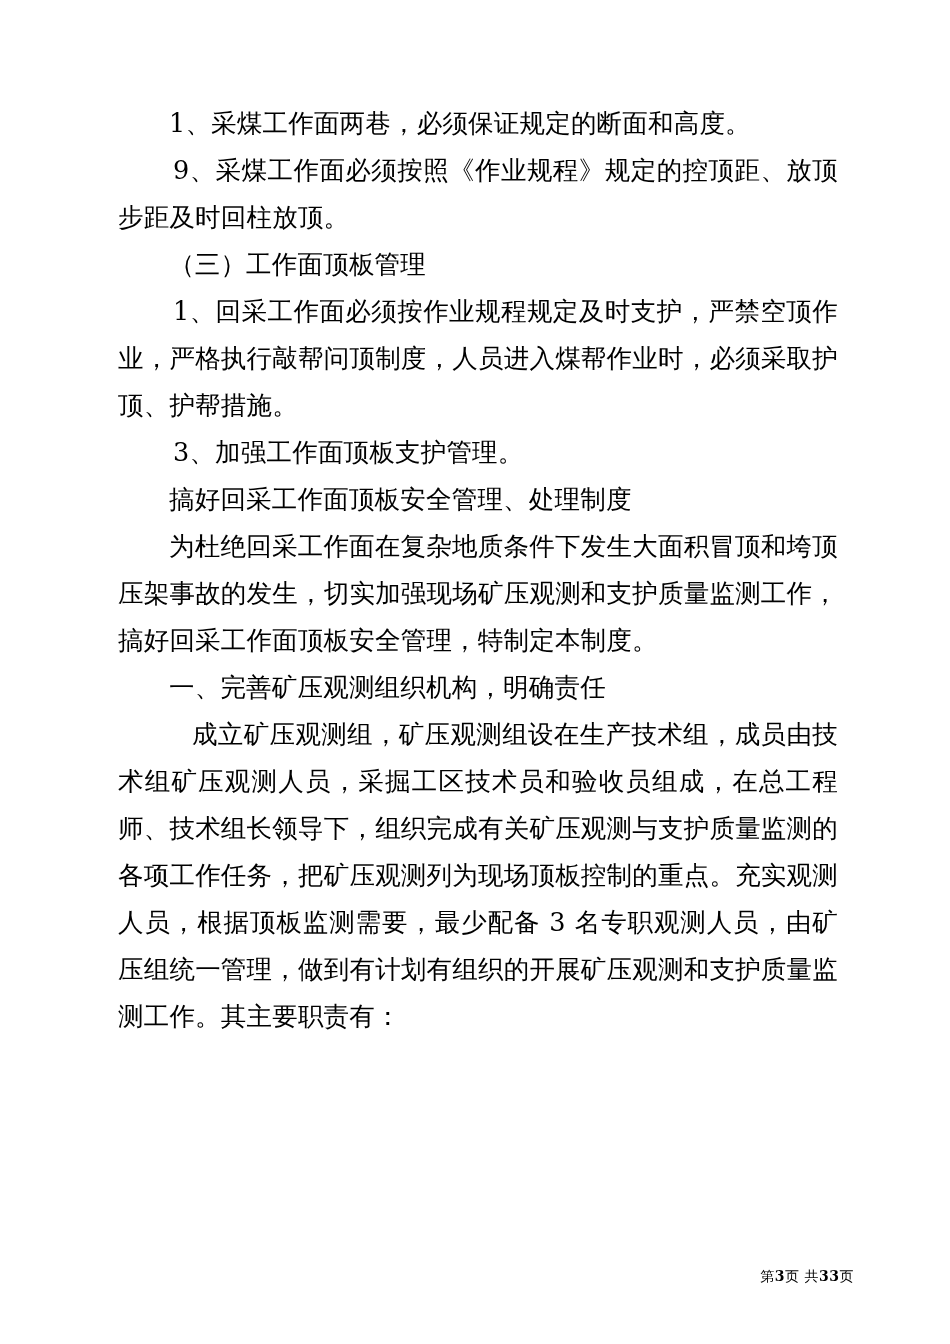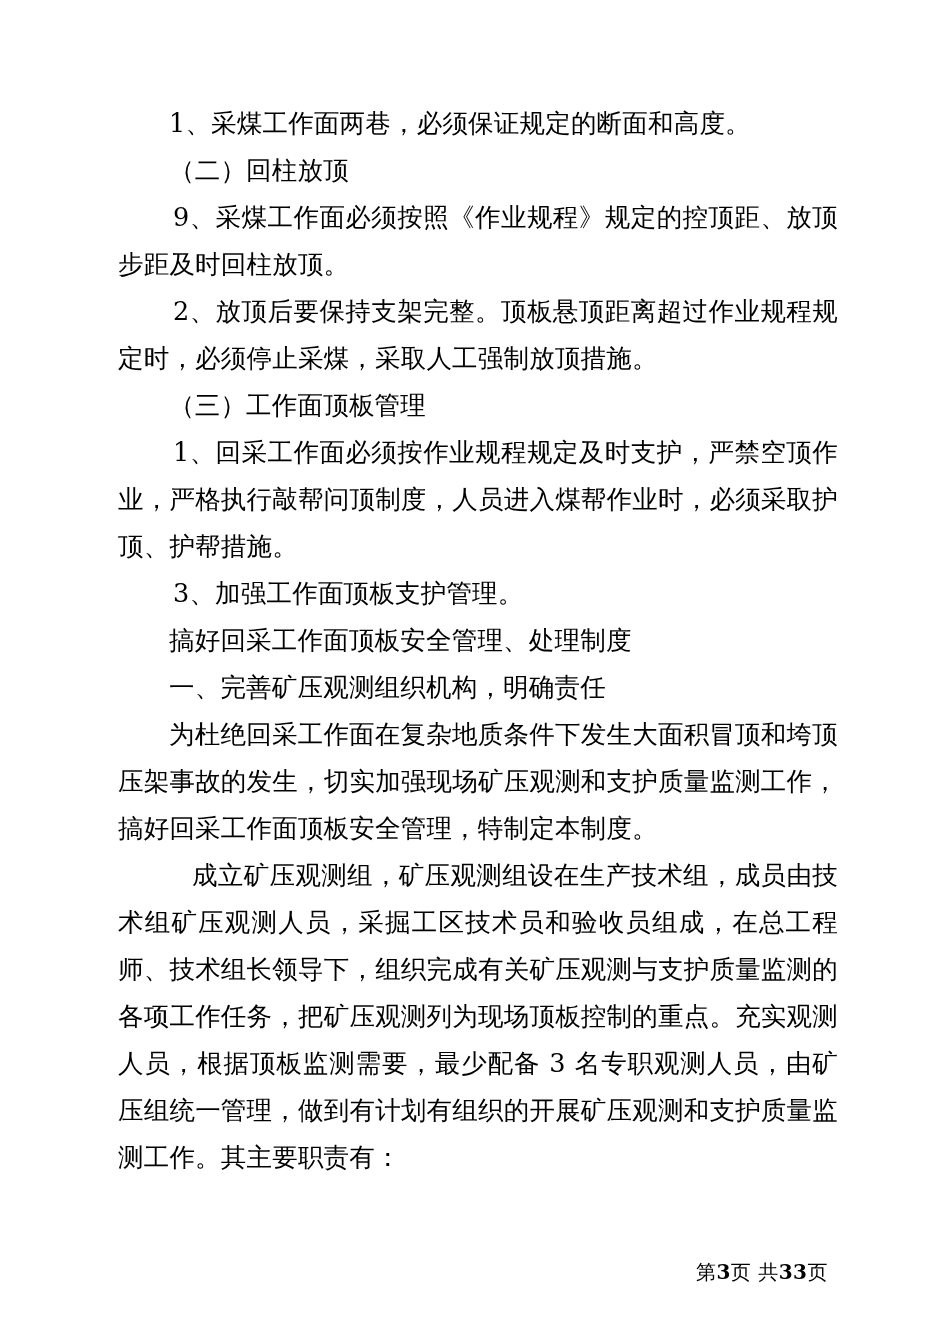--- a/index.html
+++ b/index.html
@@ -33,48 +33,46 @@
     margin: 0;
     text-indent: 51px;
     letter-spacing: 0.2px;
     font-family: "DejaVu Serif", "Liberation Serif", serif;
   }
   .para.indent-wide {
     text-indent: 55px;
   }
   .footer {
     position: absolute;
-    right: 122px;
+    right: 96px;
     bottom: 58px;
-    font-size: 20px;
+    font-size: 14px;
     color: #000000;
     font-family: "DejaVu Serif", "Liberation Serif", serif;
     letter-spacing: 0.5px;
   }
   .footer .pagenum {
     display: inline;
     font-weight: bold;
   }
 </style>
 </head>
 <body>
 
 <div class="page">
 
   <div class="doc-body">
     <p class="para">1、采煤工作面两巷，必须保证规定的断面和高度。</p>
-    <p class="para">（二）回柱放顶</p>
     <p class="para indent-wide">9、采煤工作面必须按照《作业规程》规定的控顶距、放顶步距及时回柱放顶。</p>
-    <p class="para indent-wide">2、放顶后要保持支架完整。顶板悬顶距离超过作业规程规定时，必须停止采煤，采取人工强制放顶措施。</p>
     <p class="para">（三）工作面顶板管理</p>
     <p class="para indent-wide">1、回采工作面必须按作业规程规定及时支护，严禁空顶作业，严格执行敲帮问顶制度，人员进入煤帮作业时，必须采取护顶、护帮措施。</p>
     <p class="para indent-wide">3、加强工作面顶板支护管理。</p>
     <p class="para">搞好回采工作面顶板安全管理、处理制度</p>
+    <p class="para">为杜绝回采工作面在复杂地质条件下发生大面积冒顶和垮顶压架事故的发生，切实加强现场矿压观测和支护质量监测工作，搞好回采工作面顶板安全管理，特制定本制度。</p>
     <p class="para">一、完善矿压观测组织机构，明确责任</p>
-    <p class="para">为杜绝回采工作面在复杂地质条件下发生大面积冒顶和垮顶压架事故的发生，切实加强现场矿压观测和支护质量监测工作，搞好回采工作面顶板安全管理，特制定本制度。</p>
     <p class="para" style="text-indent:74px;">成立矿压观测组，矿压观测组设在生产技术组，成员由技术组矿压观测人员，采掘工区技术员和验收员组成，在总工程师、技术组长领导下，组织完成有关矿压观测与支护质量监测的各项工作任务，把矿压观测列为现场顶板控制的重点。充实观测人员，根据顶板监测需要，最少配备 3 名专职观测人员，由矿压组统一管理，做到有计划有组织的开展矿压观测和支护质量监测工作。其主要职责有：</p>
   </div>
 
   <div class="footer">
     <span>第</span><span class="pagenum">3</span><span>页 共</span><span class="pagenum">33</span><span>页</span>
   </div>
 
 </div>
 
 </body></html>

